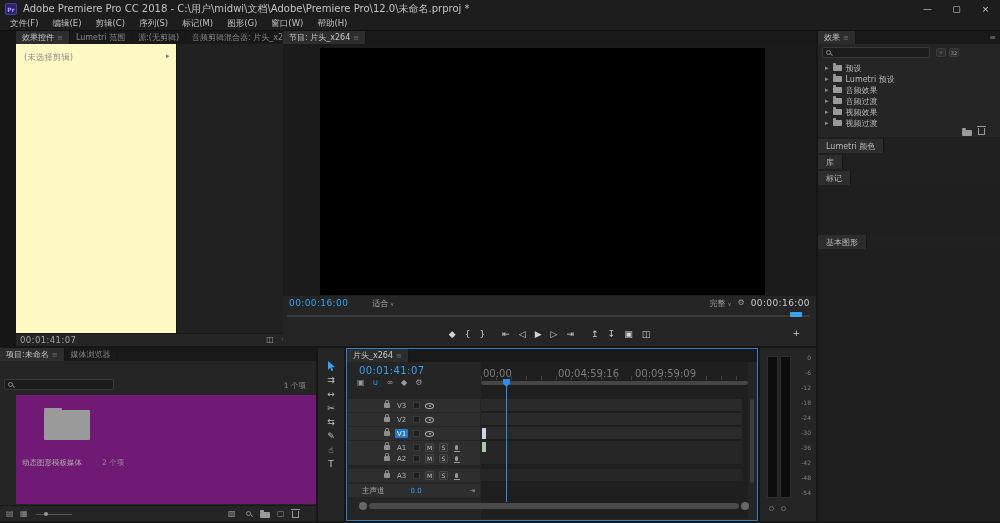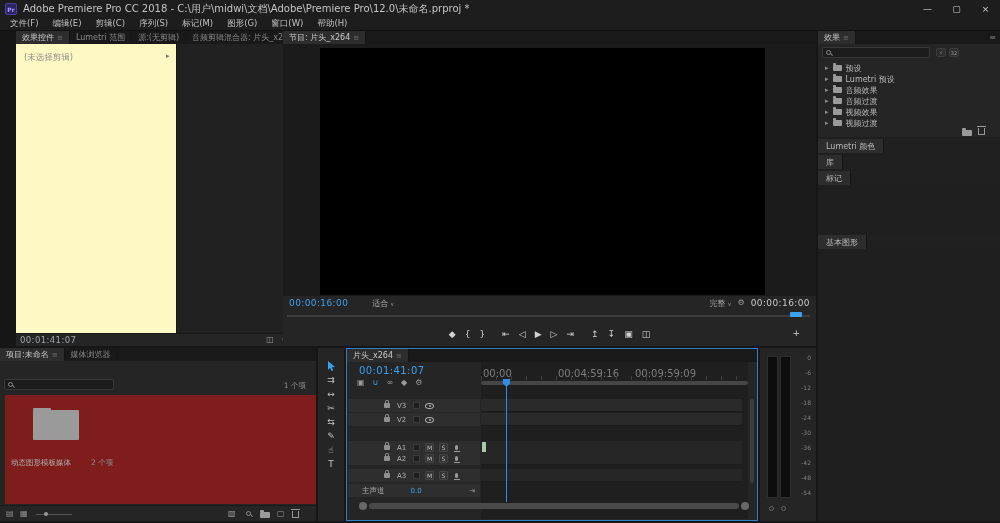--- a/index.html
+++ b/index.html
@@ -65,21 +65,21 @@
   .fx-tree-row{position:absolute;left:0;width:100%;height:10px;display:flex;align-items:center;gap:4px;padding-left:7px}
   .fx-chevron{font-size:7px;color:#8a8a8a;flex:none}
   .fx-label{font-size:8px;color:#b9b9b9;white-space:nowrap}
   .stackbar{position:absolute;left:0;width:100%;height:14px;background:#202020;display:flex}
   .stacktab{display:flex;align-items:center;padding:0 8px;background:#2d2d2d;font-size:8px;color:#b8b8b8;border-right:1px solid #151515;white-space:nowrap}
   .badge{position:absolute;width:10px;height:9px;background:#2e2e2e;border:1px solid #3c3c3c;border-radius:2px;color:#9a9a9a;font-size:5px;display:flex;align-items:center;justify-content:center}
 
   
   .proj-filerow{position:absolute;left:0;top:16px;right:0;height:13px;display:flex;align-items:center;gap:5px;padding-left:8px}
   .proj-ficon{width:8px;height:8px;background:#8d7ad6;border-radius:1px;flex:none}
-  .proj-content{position:absolute;left:5px;top:47px;right:0;height:109px;background:#7f1d1d}
+  .proj-content{position:absolute;left:16px;top:47px;right:0;height:109px;background:#701a75}
   .proj-footer{position:absolute;left:0;bottom:0;right:0;height:16px;background:#252525;border-top:1px solid #191919}
   .pf-ic{position:absolute;top:4px;font-size:8px;color:#9a9a9a;line-height:1}
 
   
   .tool{position:absolute;left:0;width:100%;height:12px;display:flex;align-items:center;justify-content:center;font-size:9px;color:#c0c0c0}
 
   
   .tl{border:1px solid #2f7fc4}
   .tl-content-bg{position:absolute;left:134px;right:9px;top:13px;bottom:1px;background:#1f1f1f}
   .tl-ruler{position:absolute;left:134px;right:9px;top:14px;height:17px}
@@ -361,20 +361,31 @@
     </div>
     <div class="trow" style="top:64px">
       <div class="thead">
         <span class="lock"></span>
         <span class="tname">V2</span>
         <span class="syncbox"></span>
         <span class="eye"></span>
       </div>
       <div class="tbody"></div>
     </div>
+    <div class="trow" style="top:78px">
+      <div class="thead">
+        <span class="lock"></span>
+        <span class="tname target">V1</span>
+        <span class="syncbox"></span>
+        <span class="eye"></span>
+      </div>
+      <div class="tbody">
+        <div class="clip" style="background:#cdd3ea"></div>
+      </div>
+    </div>
 
     <div class="trow" style="top:92px">
       <div class="thead">
         <span class="lock"></span>
         <span class="tname">A1</span>
         <span class="syncbox"></span>
         <span class="msbtn">M</span>
         <span class="msbtn">S</span>
         <span class="mic"></span>
       </div>

